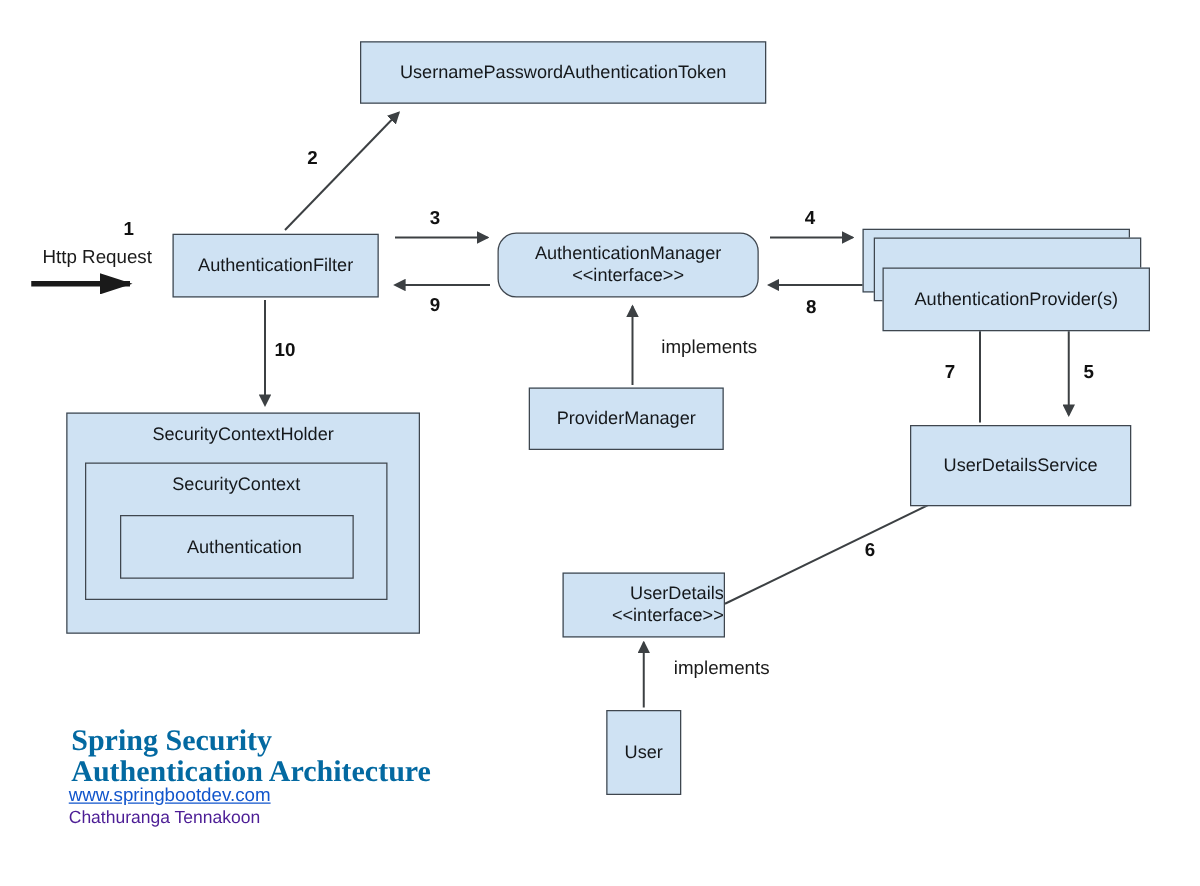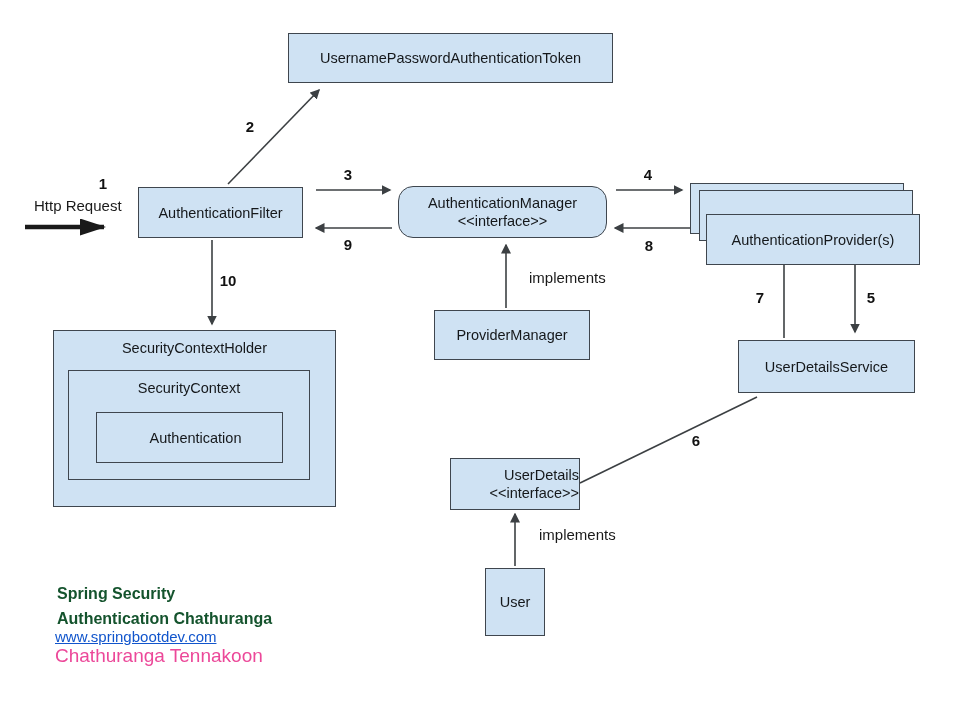--- a/index.html
+++ b/index.html
@@ -22,23 +22,23 @@
   }
   .node.top-label{justify-content:flex-start;padding-top:8px;}
   .node.left-align{align-items:flex-end;text-align:left;padding-left:9px;}
   .num{
     position:absolute;transform:translateX(-50%);
     font-weight:bold;font-size:15px;color:#111;
   }
   .flabel{position:absolute;font-size:15px;color:#1a1a1a;margin-left:12px;}
   .title{
     position:absolute;left:57px;top:581px;
-    font-weight:bold;font-size:16px;line-height:25px;color:#14532d;
+    font-weight:bold;font-size:24px;line-height:25px;color:#0369a1;font-family:Liberation Serif, serif;
   }
-  .author{position:absolute;left:55px;top:645px;font-size:19px;color:#ec4899;}
+  .author{position:absolute;left:55px;top:645px;font-size:14px;color:#4c1d95;}
   .site{position:absolute;left:55px;top:628px;font-size:15px;}
   .site a{color:var(--link,#1155cc);text-decoration:underline;cursor:pointer;}
 </style>
 </head>
 <body>
 
 <div id="canvas">
 
   <svg class="wires">
     <defs>
@@ -75,35 +75,35 @@
     <span>AuthenticationManager</span>
     <span>&lt;&lt;interface&gt;&gt;</span>
   </div>
 
   <div class="node" style="left:690px;top:183px;width:214px;height:51px;"></div>
   <div class="node" style="left:699px;top:190px;width:214px;height:51px;"></div>
   <div class="node" style="left:706px;top:197px;width:214px;height:51px;margin-top:17px;">
     <span>AuthenticationProvider(s)</span>
   </div>
 
-  <div class="node" style="left:434px;top:310px;width:156px;height:50px;">
+  <div class="node" style="left:423px;top:310px;width:156px;height:50px;">
     <span>ProviderManager</span>
   </div>
 
   <div class="node top-label" style="left:53px;top:330px;width:283px;height:177px;">
     <span>SecurityContextHolder</span>
   </div>
   <div class="node top-label" style="left:68px;top:370px;width:242px;height:110px;">
     <span>SecurityContext</span>
   </div>
   <div class="node" style="left:96px;top:412px;width:187px;height:51px;padding-left:12px;">
     <span>Authentication</span>
   </div>
 
-  <div class="node" style="left:728px;top:340px;width:177px;height:53px;margin-left:10px;">
+  <div class="node" style="left:728px;top:340px;width:177px;height:65px;">
     <span>UserDetailsService</span>
   </div>
 
   <div class="node left-align" style="left:450px;top:458px;width:130px;height:52px;">
     <span>UserDetails</span>
     <span>&lt;&lt;interface&gt;&gt;</span>
   </div>
 
   <div class="node" style="left:485px;top:568px;width:60px;height:68px;">
     <span>User</span>
@@ -119,20 +119,20 @@
   <div class="num" style="left:648px;top:166px;">4</div>
   <div class="num" style="left:871px;top:289px;">5</div>
   <div class="num" style="left:696px;top:432px;">6</div>
   <div class="num" style="left:760px;top:289px;">7</div>
   <div class="num" style="left:649px;top:237px;">8</div>
   <div class="num" style="left:348px;top:236px;">9</div>
   <div class="num" style="left:228px;top:272px;">10</div>
 
   <div class="title">
     <div>Spring Security</div>
-    <div>Authentication Chathuranga</div>
+    <div>Authentication Architecture</div>
   </div>
   <div class="author">Chathuranga Tennakoon</div>
   <div class="site">
     <a>www.springbootdev.com</a>
   </div>
 
 </div>
 
 </body></html>

